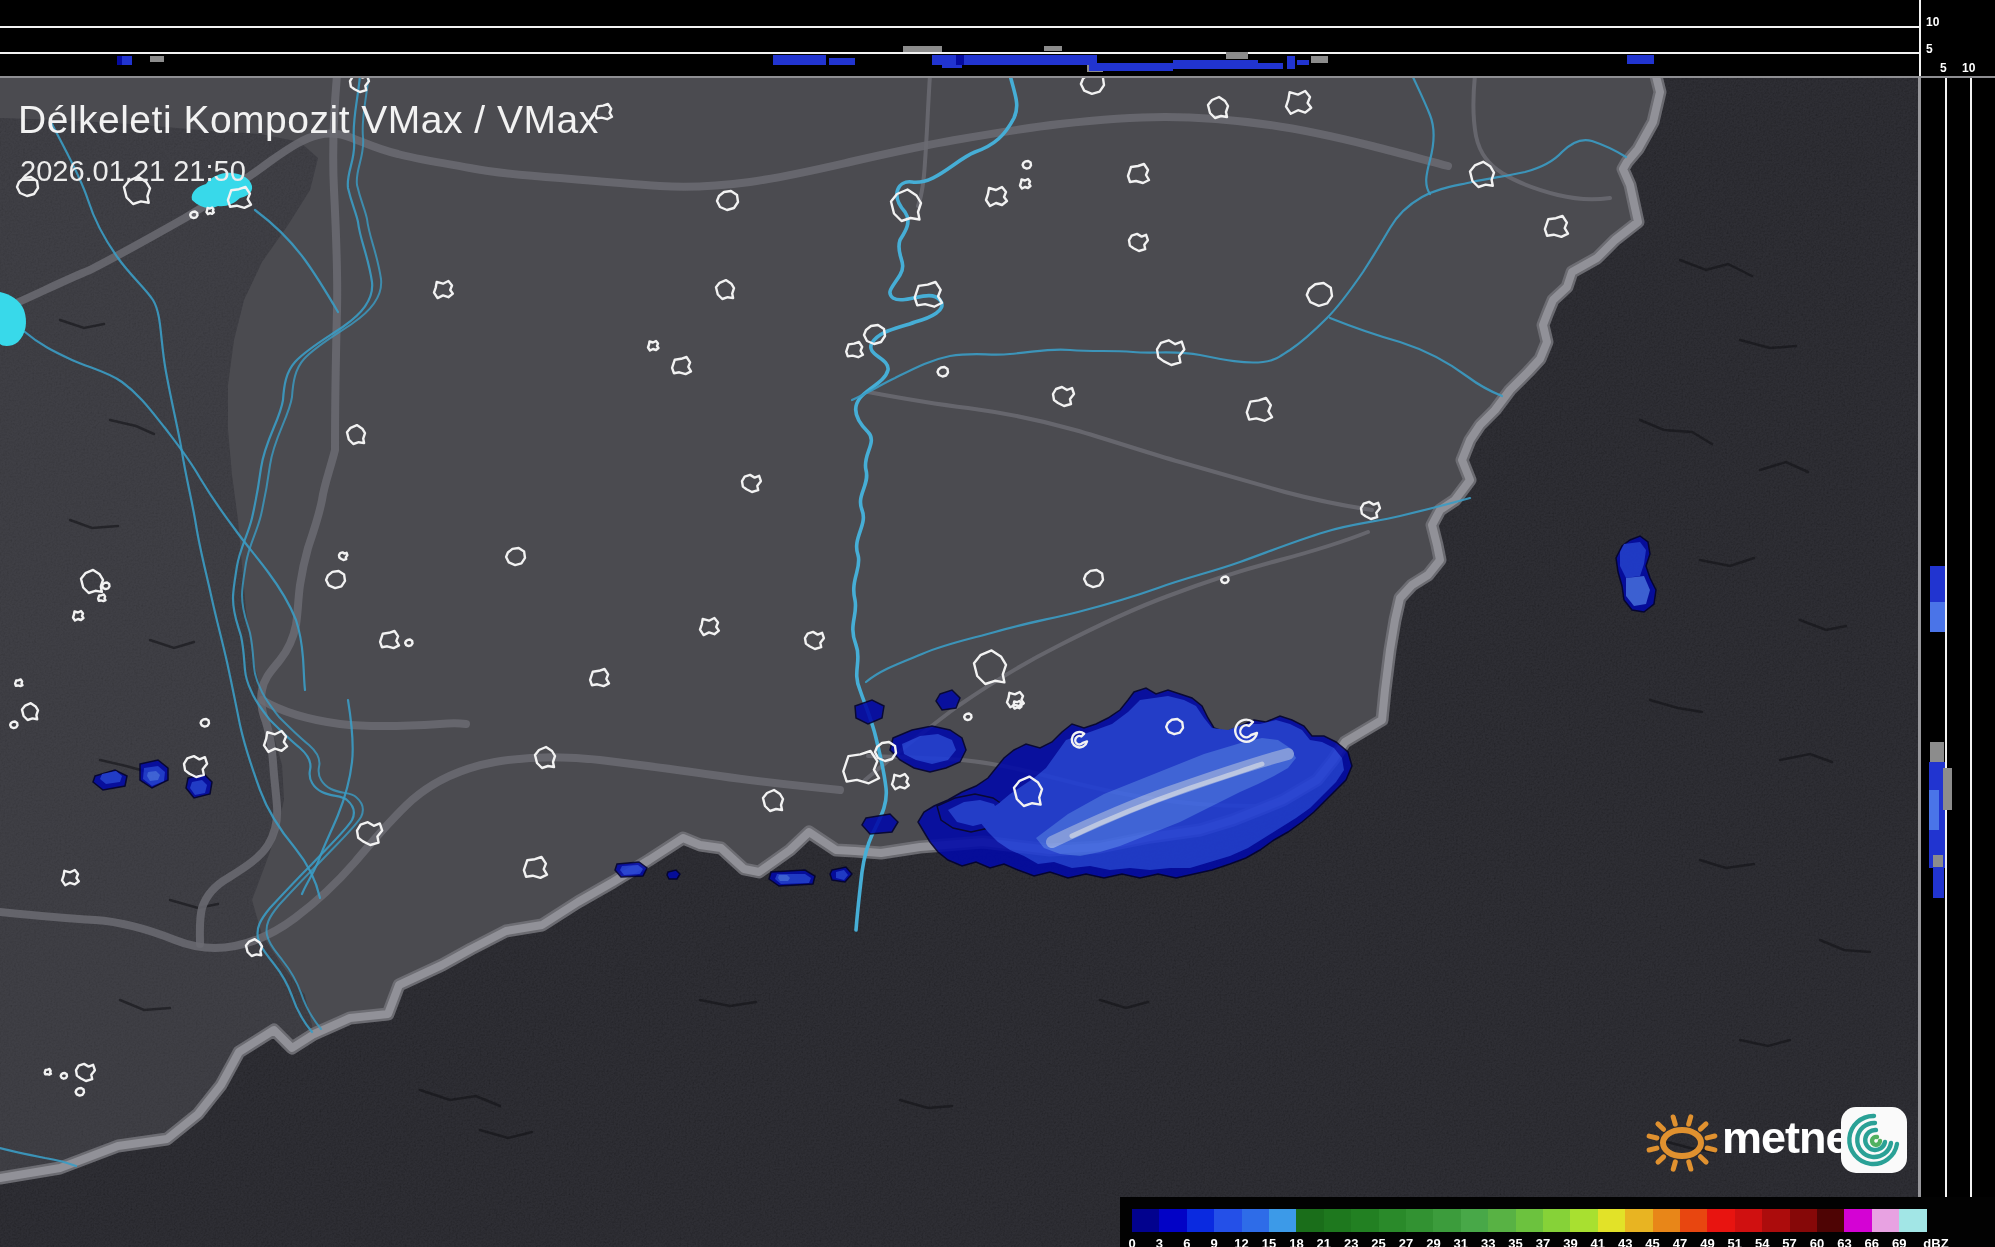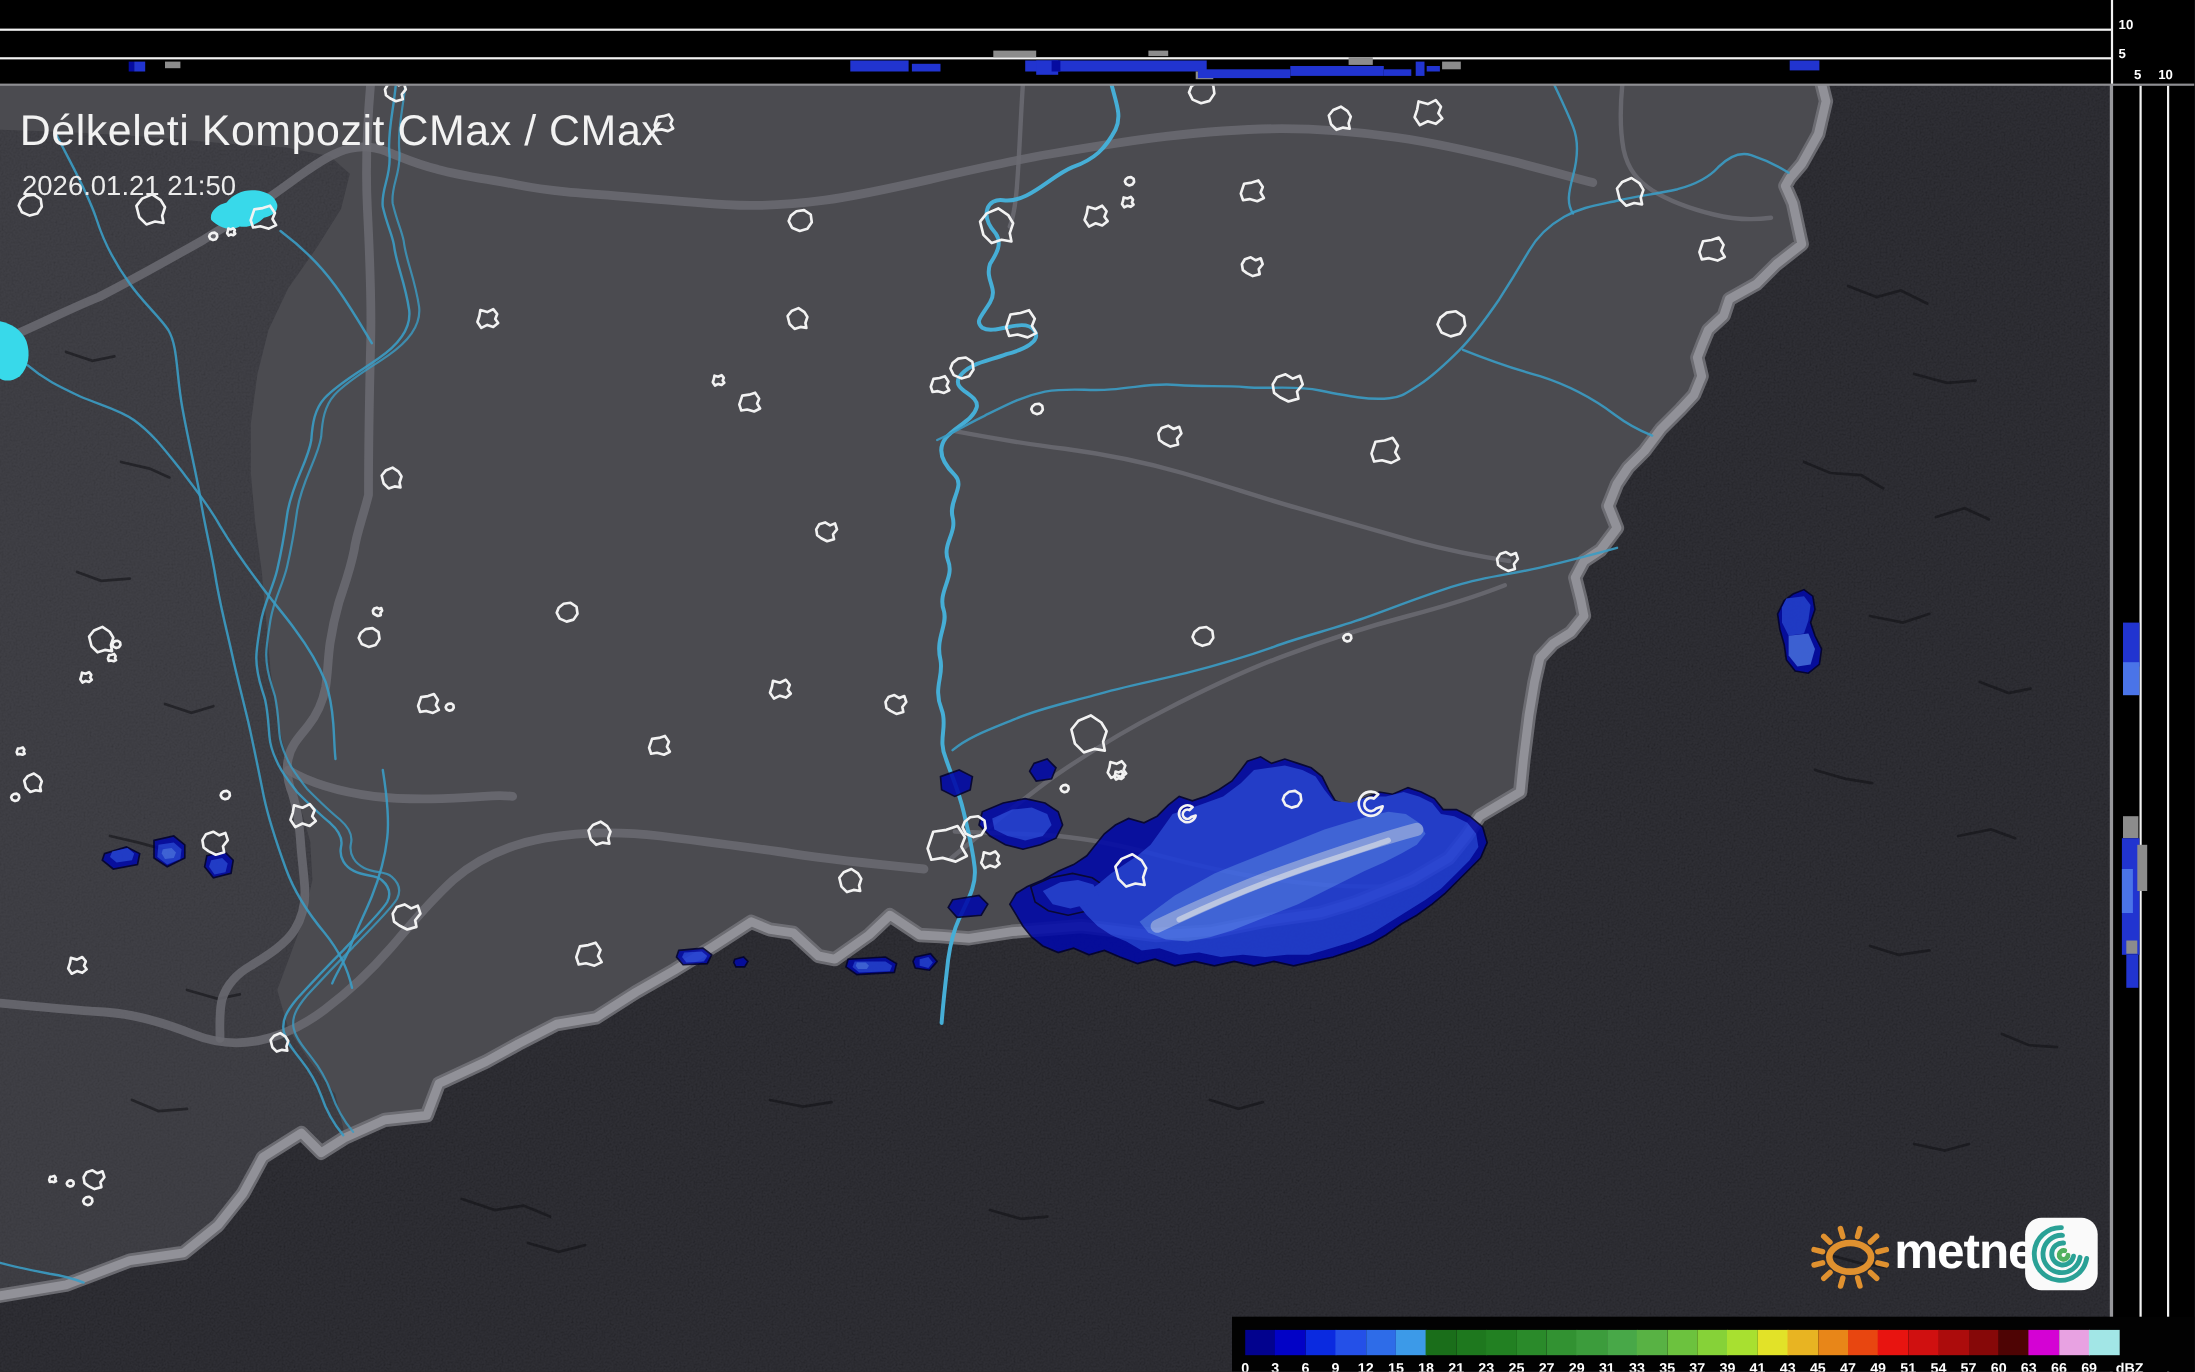--- a/index.html
+++ b/index.html
@@ -10,21 +10,21 @@
   #top-panel{left:0;top:0;width:1995px;height:76px;background:#000;}
   .hline{position:absolute;left:0;width:1920px;height:2px;background:#f2f2f2;}
   #panel-sep{left:0;top:76px;width:1995px;height:2px;background:#8e8e92;}
   #top-right-vline{left:1919px;top:0;width:2px;height:77px;background:#f2f2f2;}
   #right-panel{left:1922px;top:78px;width:73px;height:1169px;background:#000;}
   .vline{position:absolute;top:78px;width:2px;height:1169px;background:#f2f2f2;}
   #map-right-edge{left:1918px;top:77px;width:3px;height:1170px;background:#97979b;}
   .axis-label{position:absolute;color:#fff;font-size:12px;font-weight:bold;line-height:12px;}
   .pbar{position:absolute;}
   #title{left:18px;top:98px;color:#f2f2f2;font-size:39px;letter-spacing:.5px;}
-  #datetime{left:20px;top:155px;color:#ececec;font-size:25px;}
+  #datetime{left:20px;top:155px;color:#ececec;font-size:29px;}
   #legend{left:1120px;top:1197px;width:875px;height:50px;background:#020202;}
   .legend-cell{position:absolute;top:12px;height:23px;}
   .legend-label{position:absolute;top:39px;width:30px;margin-left:-15px;text-align:center;
                 color:#fff;font-size:13px;font-weight:bold;}
   #logo{left:1638px;top:1098px;width:280px;height:86px;}
   #logo-text{position:absolute;left:84px;top:14px;color:#fff;font-size:45px;font-weight:bold;
              letter-spacing:-1px;}
 </style>
 </head>
 <body>
@@ -259,21 +259,21 @@
     <div class="pbar" style="left: 1930px; top: 566px; width: 15px; height: 40px; background: rgb(33, 52, 208);"></div>
     <div class="pbar" style="left: 1930px; top: 602px; width: 15px; height: 30px; background: rgb(74, 116, 232);"></div>
     <div class="pbar" style="left: 1930px; top: 742px; width: 14px; height: 20px; background: rgb(140, 140, 140);"></div>
     <div class="pbar" style="left: 1929px; top: 762px; width: 16px; height: 106px; background: rgb(33, 52, 208);"></div>
     <div class="pbar" style="left: 1929px; top: 790px; width: 10px; height: 40px; background: rgb(74, 116, 232);"></div>
     <div class="pbar" style="left: 1943px; top: 768px; width: 9px; height: 42px; background: rgb(140, 140, 140);"></div>
     <div class="pbar" style="left: 1933px; top: 855px; width: 10px; height: 12px; background: rgb(140, 140, 140);"></div>
     <div class="pbar" style="left: 1933px; top: 868px; width: 11px; height: 30px; background: rgb(33, 52, 208);"></div>
   </div>
 
-<div class="abs" id="title">Délkeleti Kompozit CMax / CMax</div>
+<div class="abs" id="title">Délkeleti Kompozit VMax / VMax</div>
 <div class="abs" id="datetime">2026.01.21 21:50</div>
 
 <div class="abs" id="legend">
   <div id="legend-cells">
       <div class="legend-cell" style="left: 12px; width: 27.9px; background: rgb(2, 2, 142);"></div>
       <div class="legend-cell" style="left: 39.4px; width: 27.9px; background: rgb(2, 2, 198);"></div>
       <div class="legend-cell" style="left: 66.8px; width: 27.9px; background: rgb(10, 42, 224);"></div>
       <div class="legend-cell" style="left: 94.2px; width: 27.9px; background: rgb(36, 80, 232);"></div>
       <div class="legend-cell" style="left: 121.6px; width: 27.9px; background: rgb(46, 108, 232);"></div>
       <div class="legend-cell" style="left: 149px; width: 27.9px; background: rgb(60, 154, 232);"></div>

